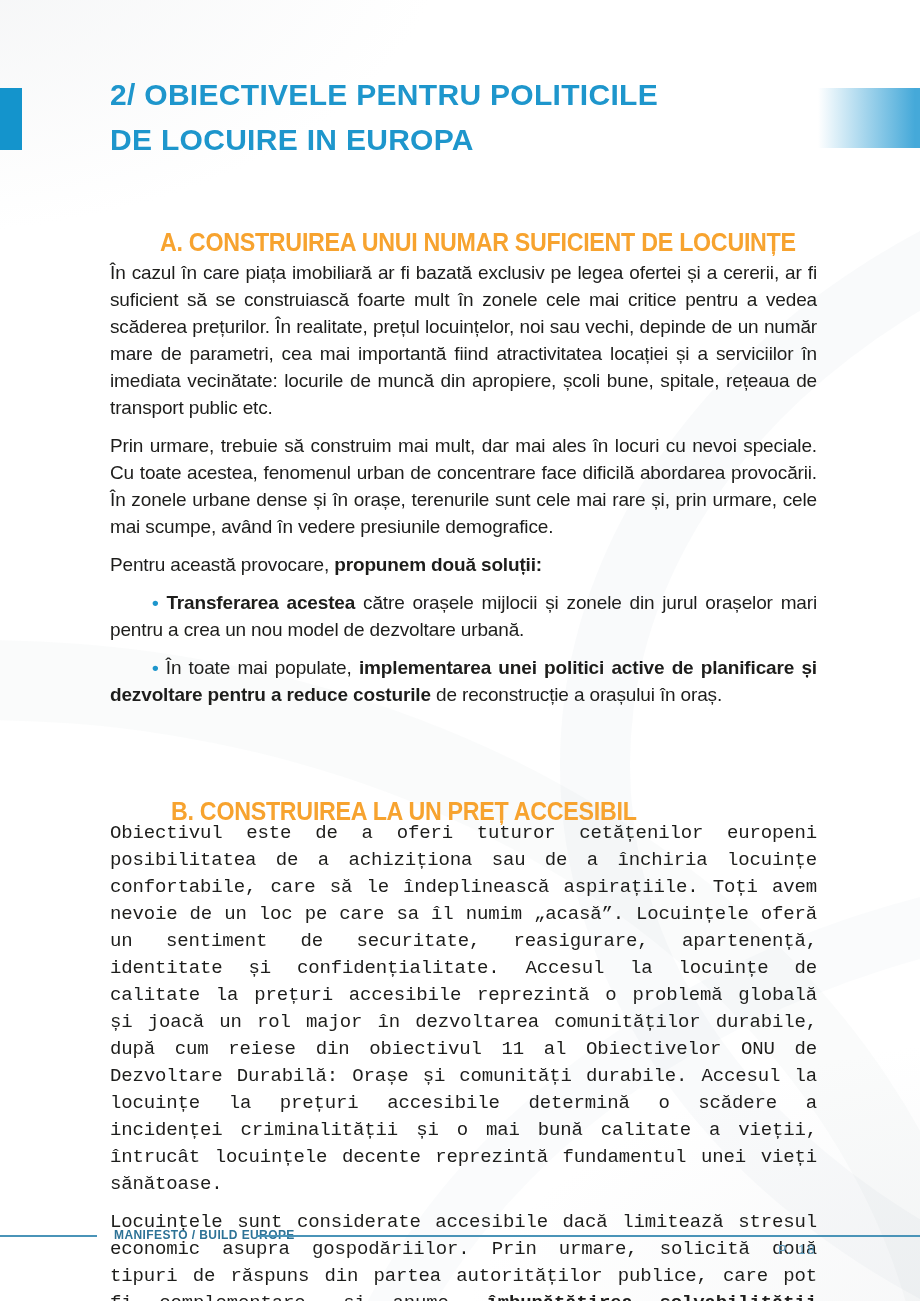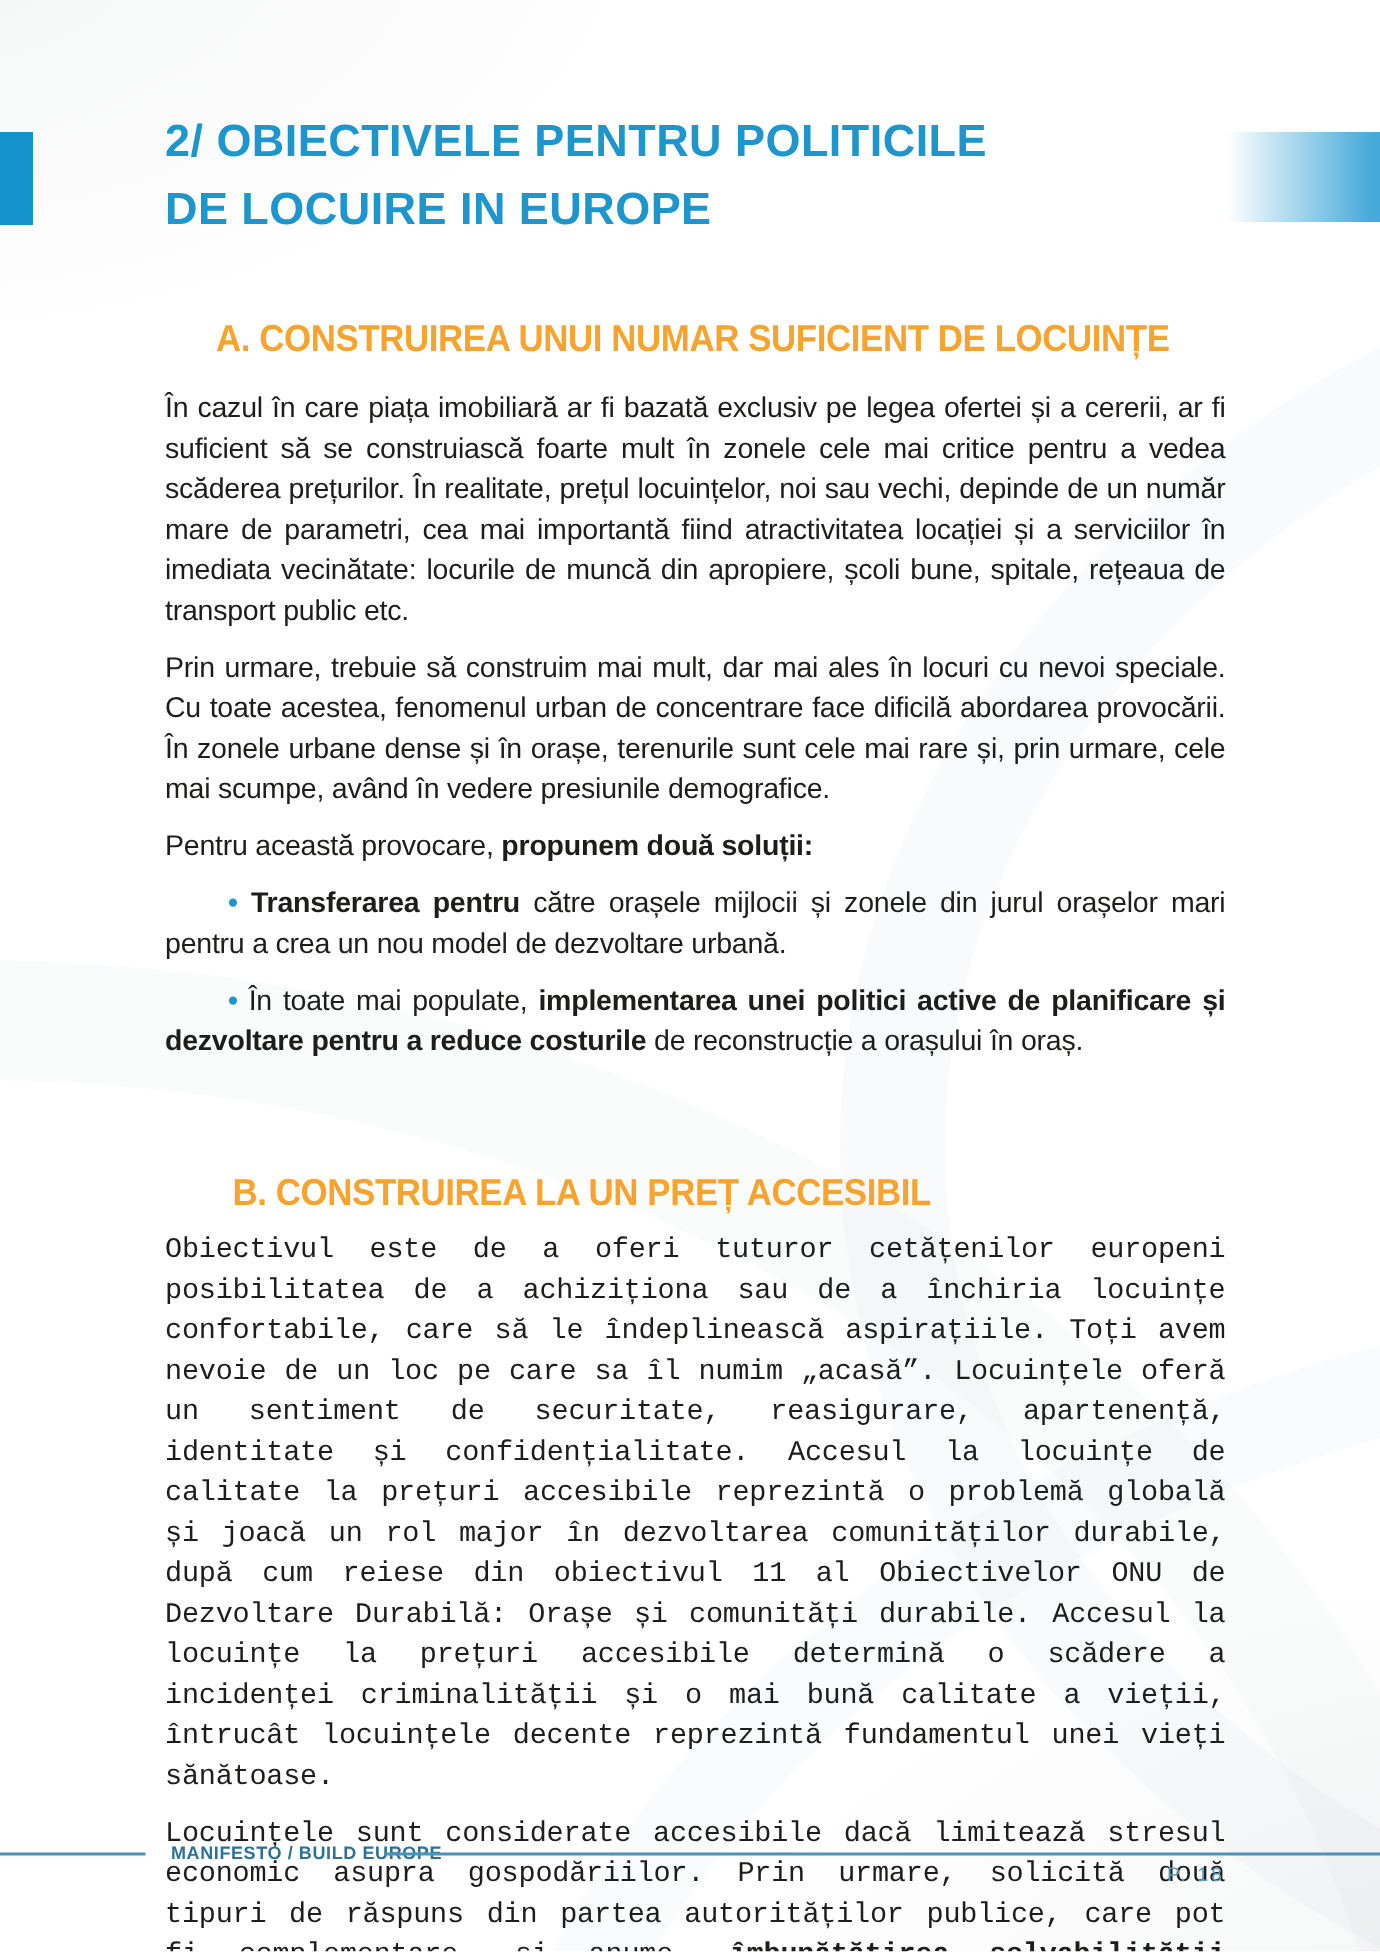--- a/index.html
+++ b/index.html
@@ -34,21 +34,21 @@
     position:absolute;left:818px;top:88px;width:102px;height:60px;
     background:linear-gradient(to right, rgba(69,169,217,0) 0%, #45a9d9 95%);
   }
 
   .doc-title{
     position:absolute;left:110px;top:72px;width:700px;
     font-size:30px;line-height:45px;font-weight:700;
     letter-spacing:0.3px;color:#1e96cc;margin:0;
   }
   .section-heading{
-    position:absolute;margin:0;
+    position:absolute;margin:16px;
     font-size:25px;line-height:28px;font-weight:700;
     color:#f7a32f;letter-spacing:-0.3px;white-space:nowrap;
   }
   .section-heading > span{display:inline-block;transform:scaleX(0.93);transform-origin:left center;}
   .heading-a{left:144px;top:212px;}
   .heading-b{left:155px;top:781px;}
 
   .blocks{
     position:absolute;left:110px;width:707px;
     font-size:19px;line-height:27px;letter-spacing:-0.15px;
@@ -83,32 +83,32 @@
 
   <div class="arc arc1"></div>
   <div class="arc arc2"></div>
   <div class="arc arc3"></div>
 
   <div class="deco-left-rect"></div>
   <div class="deco-right-gradient"></div>
 
   <h1 class="doc-title">
     <span>2/ OBIECTIVELE PENTRU POLITICILE</span><br>
-    <span>DE LOCUIRE IN EUROPE</span>
+    <span>DE LOCUIRE IN EUROPA</span>
   </h1>
 
   <h2 class="section-heading heading-a">
     <span>A. CONSTRUIREA UNUI NUMAR SUFICIENT DE LOCUINȚE</span>
   </h2>
 
   <div class="blocks blocks-a">
       <p class="para"><span>În cazul în care piața imobiliară ar fi bazată exclusiv pe legea ofertei și a cererii, ar fi suficient să se construiască foarte mult în zonele cele mai critice pentru a vedea scăderea prețurilor. În realitate, prețul locuințelor, noi sau vechi, depinde de un număr mare de parametri, cea mai importantă fiind atractivitatea locației și a serviciilor în imediata vecinătate: locurile de muncă din apropiere, școli bune, spitale, rețeaua de transport public etc.</span></p>
       <p class="para"><span>Prin urmare, trebuie să construim mai mult, dar mai ales în locuri cu nevoi speciale. Cu toate acestea, fenomenul urban de concentrare face dificilă abordarea provocării. În zonele urbane dense și în orașe, terenurile sunt cele mai rare și, prin urmare, cele mai scumpe, având în vedere presiunile demografice.</span></p>
       <p class="para"><span>Pentru această provocare, </span><span class="b">propunem două soluții:</span></p>
-      <p class="bullet"><span class="dot">• </span><span class="b">Transferarea pentru</span><span> către orașele mijlocii și zonele din jurul orașelor mari pentru a crea un nou model de dezvoltare urbană.</span></p>
+      <p class="bullet"><span class="dot">• </span><span class="b">Transferarea acestea</span><span> către orașele mijlocii și zonele din jurul orașelor mari pentru a crea un nou model de dezvoltare urbană.</span></p>
       <p class="bullet"><span class="dot">• </span><span>În toate mai populate, </span><span class="b">implementarea unei politici active de planificare și dezvoltare pentru a reduce costurile</span><span> de reconstrucție a orașului în oraș.</span></p>
     </div>
 
   <h2 class="section-heading heading-b">
     <span>B. CONSTRUIREA LA UN PREȚ ACCESIBIL</span>
   </h2>
 
   <div class="blocks blocks-b">
       <p class="para"><span>Obiectivul este de a oferi tuturor cetățenilor europeni posibilitatea de a achiziționa sau de a închiria locuințe confortabile, care să le îndeplinească aspirațiile. Toți avem nevoie de un loc pe care sa îl numim „acasă”. Locuințele oferă un sentiment de securitate, reasigurare, apartenență, identitate și confidențialitate. Accesul la locuințe de calitate la prețuri accesibile reprezintă o problemă globală și joacă un rol major în dezvoltarea comunităților durabile, după cum reiese din obiectivul 11 al Obiectivelor ONU de Dezvoltare Durabilă: Orașe și comunități durabile. Accesul la locuințe la prețuri accesibile determină o scădere a incidenței criminalității și o mai bună calitate a vieții, întrucât locuințele decente reprezintă fundamentul unei vieți sănătoase.</span></p>
       <p class="para"><span>Locuințele sunt considerate accesibile dacă limitează stresul economic asupra gospodăriilor. Prin urmare, solicită două tipuri de răspuns din partea autorităților publice, care pot fi complementare, și anume, </span><span class="b">îmbunătățirea solvabilității gospodăriilor și/sau a prețurilor și a chiriilor mai mici.</span></p>

